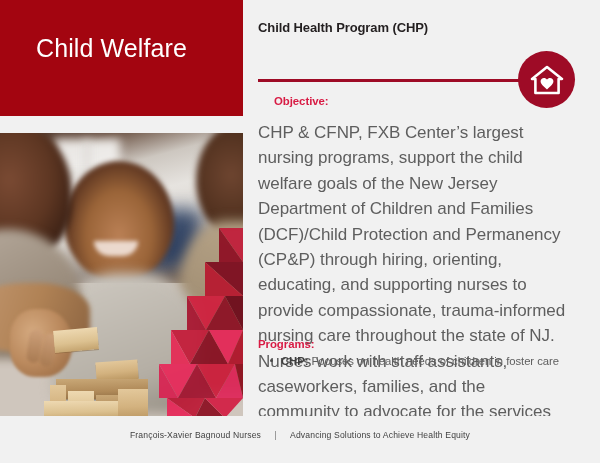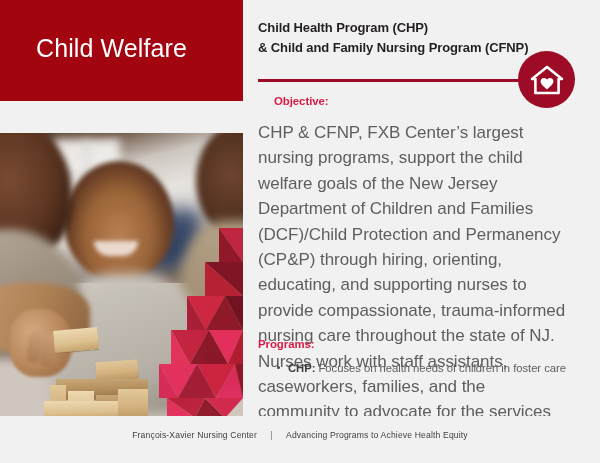--- a/index.html
+++ b/index.html
@@ -25,21 +25,21 @@
     top: 0;
     width: 243px;
     height: 416px;
     overflow: hidden;
   }
   .title-block {
     position: absolute;
     left: 0;
     top: 0;
     width: 243px;
-    height: 101px;
+    height: 116px;
     background: #a30510;
   }
   .title-text {
     position: absolute;
     left: 36px;
     top: 32px;
     width: 200px;
     color: #ffffff;
     font-size: 25px;
     line-height: 1.28;
@@ -238,21 +238,21 @@
     color: #5e5e5e;
     font-size: 17px;
     line-height: 1.495;
     letter-spacing: -0.05px;
   }
   .bullets {
     position: absolute;
     left: 0;
     top: 344px;
     width: 318px;
-    margin: 16px;
+    margin: 9px;
     padding: 0;
     list-style: none;
   }
   .bullets li {
     position: relative;
     padding-left: 14px;
     margin-bottom: 4px;
     color: #5e5e5e;
     font-size: 11.3px;
     line-height: 1.48;
@@ -381,21 +381,20 @@
           </g>
         </svg>
       </div>
     </div>
   </div>
 
   <div class="right-col">
 
     <div class="rc-header">
       <div>Child Health Program (CHP)</div>
-      <div>&amp; Child and Family Nursing Program (CFNP)</div>
     </div>
 
     <div class="rule"></div>
 
     <div class="badge">
       <svg width="34" height="32" viewBox="0 0 34 32">
         <path d="M17 3 L32 15 L28.6 15 L28.6 29 L5.4 29 L5.4 15 L2 15 Z" fill="none" stroke="#ffffff" stroke-width="2.6" stroke-linejoin="round"></path>
         <path d="M17 25.4 C12.4 21.6 10.6 19.6 10.6 17.3 C10.6 15.3 12.1 13.9 14 13.9
                  C15.2 13.9 16.3 14.5 17 15.4 C17.7 14.5 18.8 13.9 20 13.9
                  C21.9 13.9 23.4 15.3 23.4 17.3 C23.4 19.6 21.6 21.6 17 25.4 Z" fill="#ffffff"></path>
@@ -408,19 +407,19 @@
     <div class="sec-label" id="programs-label">Programs:</div>
     <ul class="bullets" id="programs-list">
         <li><b>CHP:</b><span> Focuses on health needs of children in foster care</span></li>
       </ul>
   </div>
 
   <div class="footline"></div>
 
   <div class="footer">
     <div class="footer-inner">
-      <span>François-Xavier Nursing Center</span>
+      <span>François-Xavier Bagnoud Nurses</span>
       <span class="footer-sep">|</span>
-      <span>Advancing Programs to Achieve Health Equity</span>
+      <span>Advancing Solutions to Achieve Health Equity</span>
     </div>
   </div>
 
 </div>
 
 </body></html>

